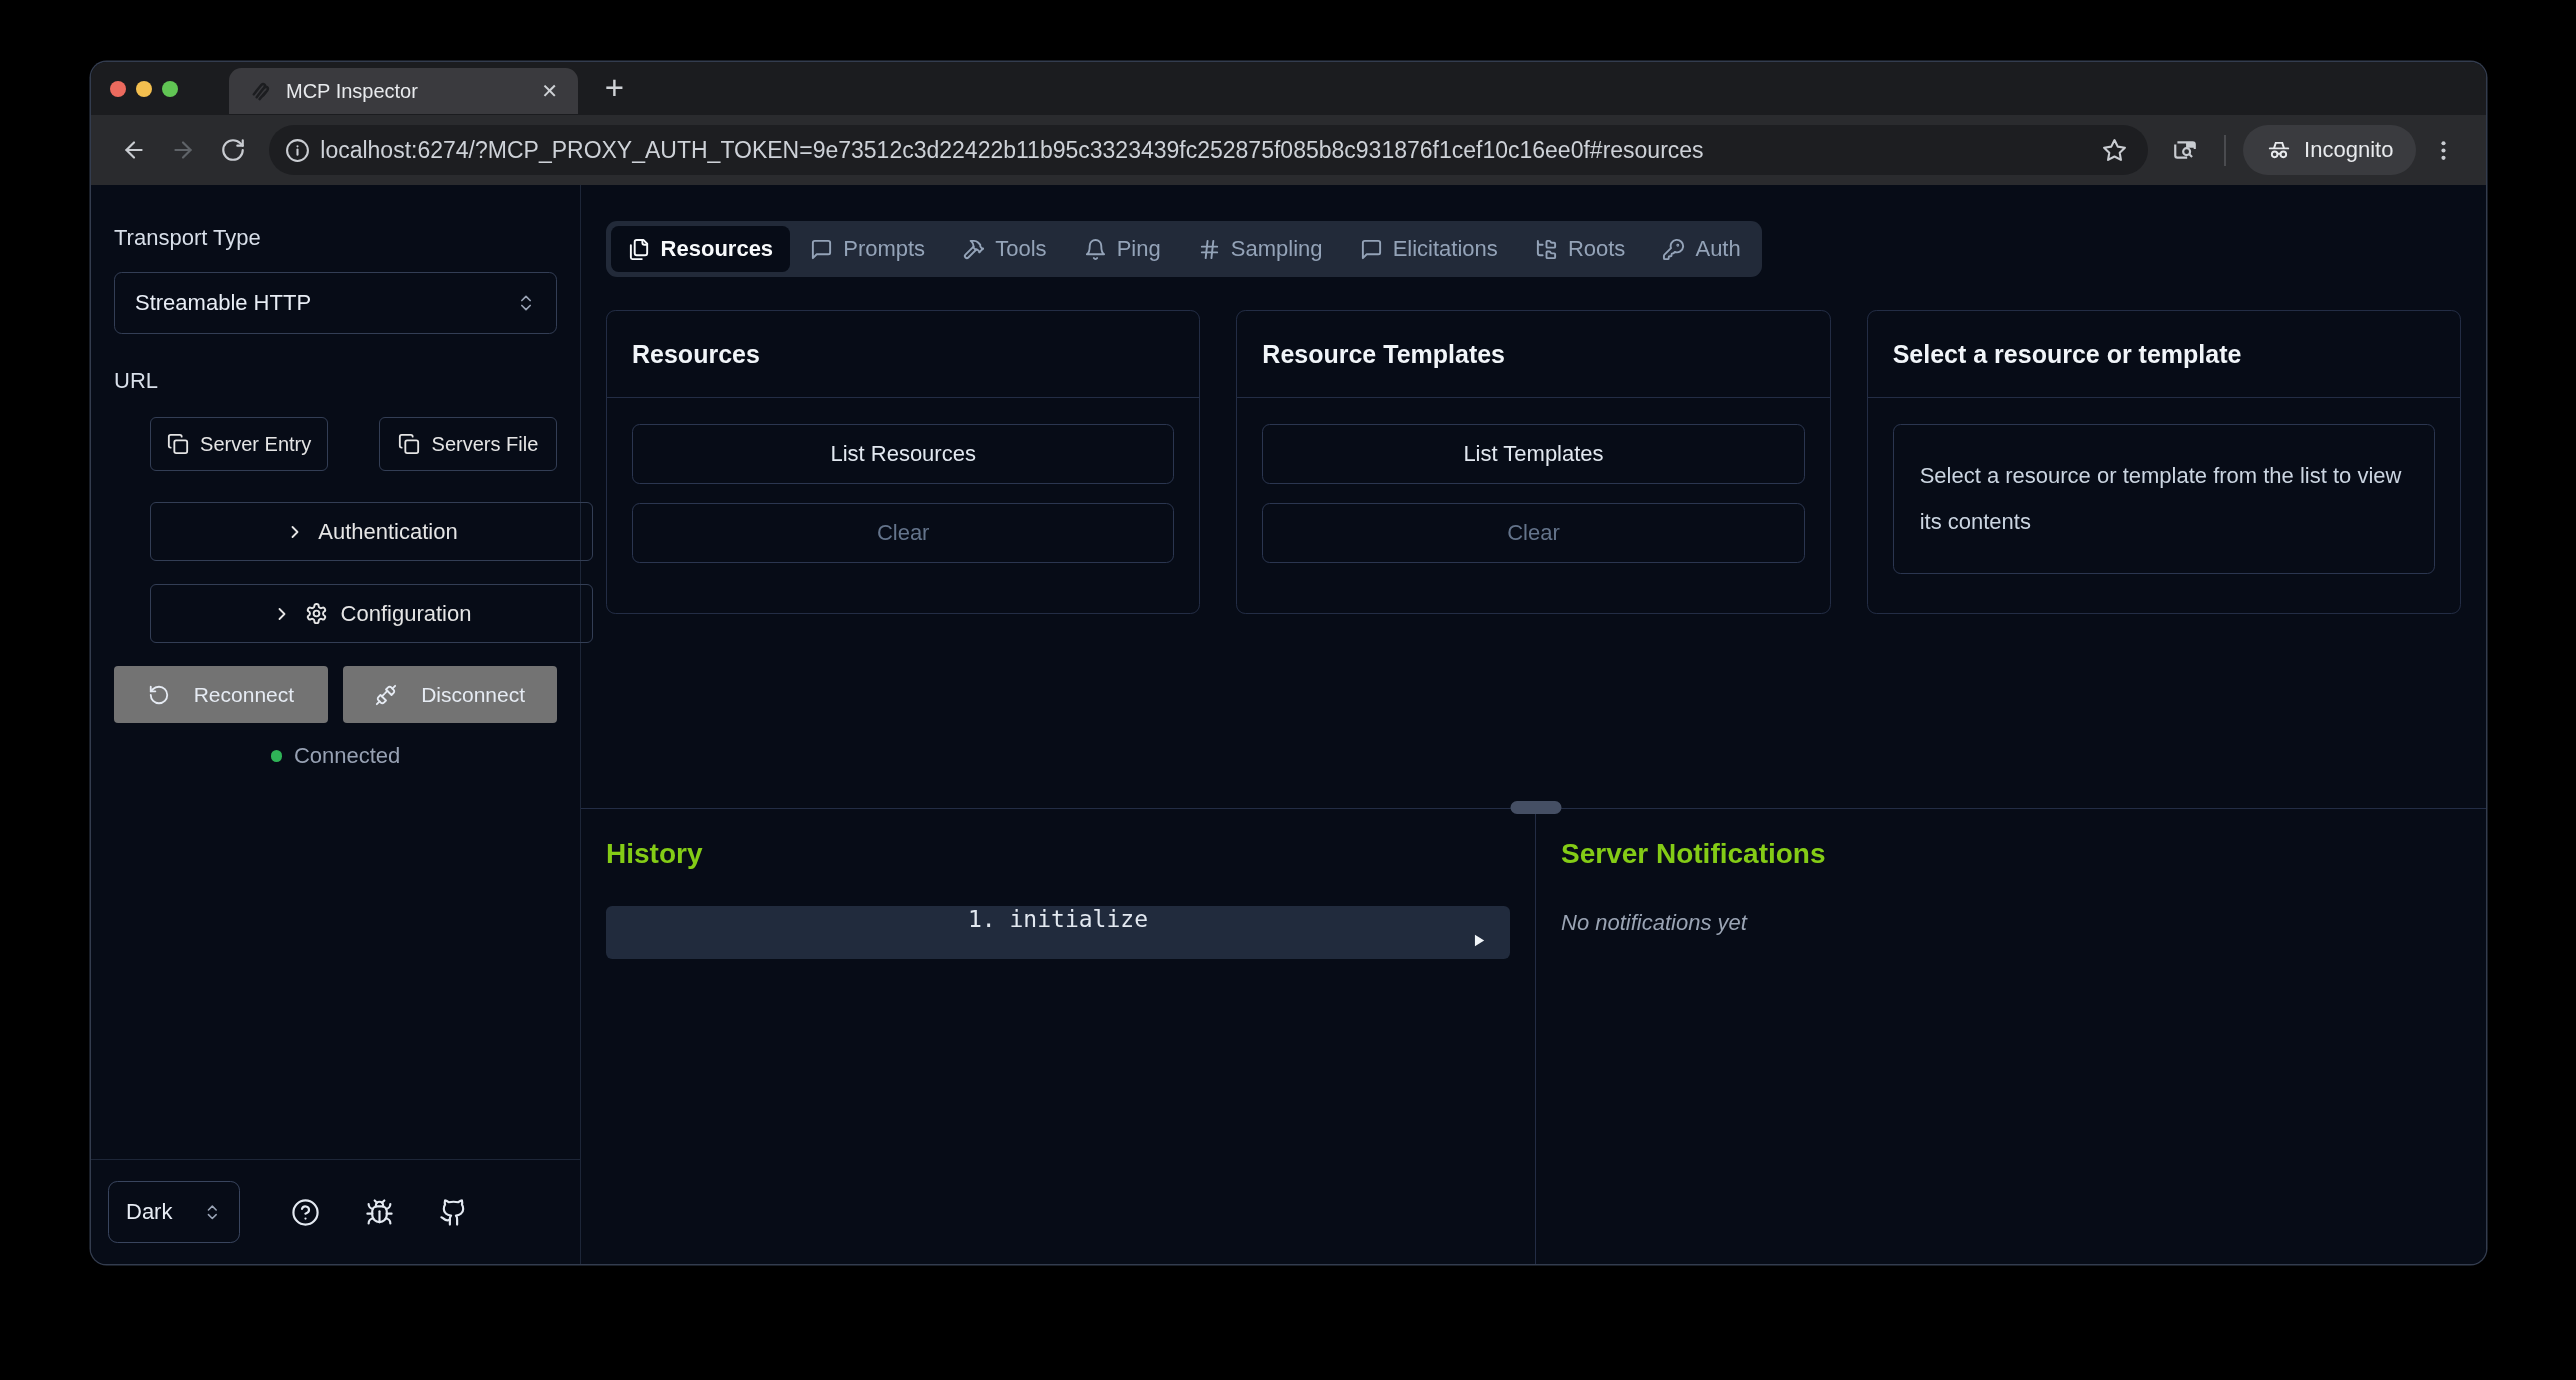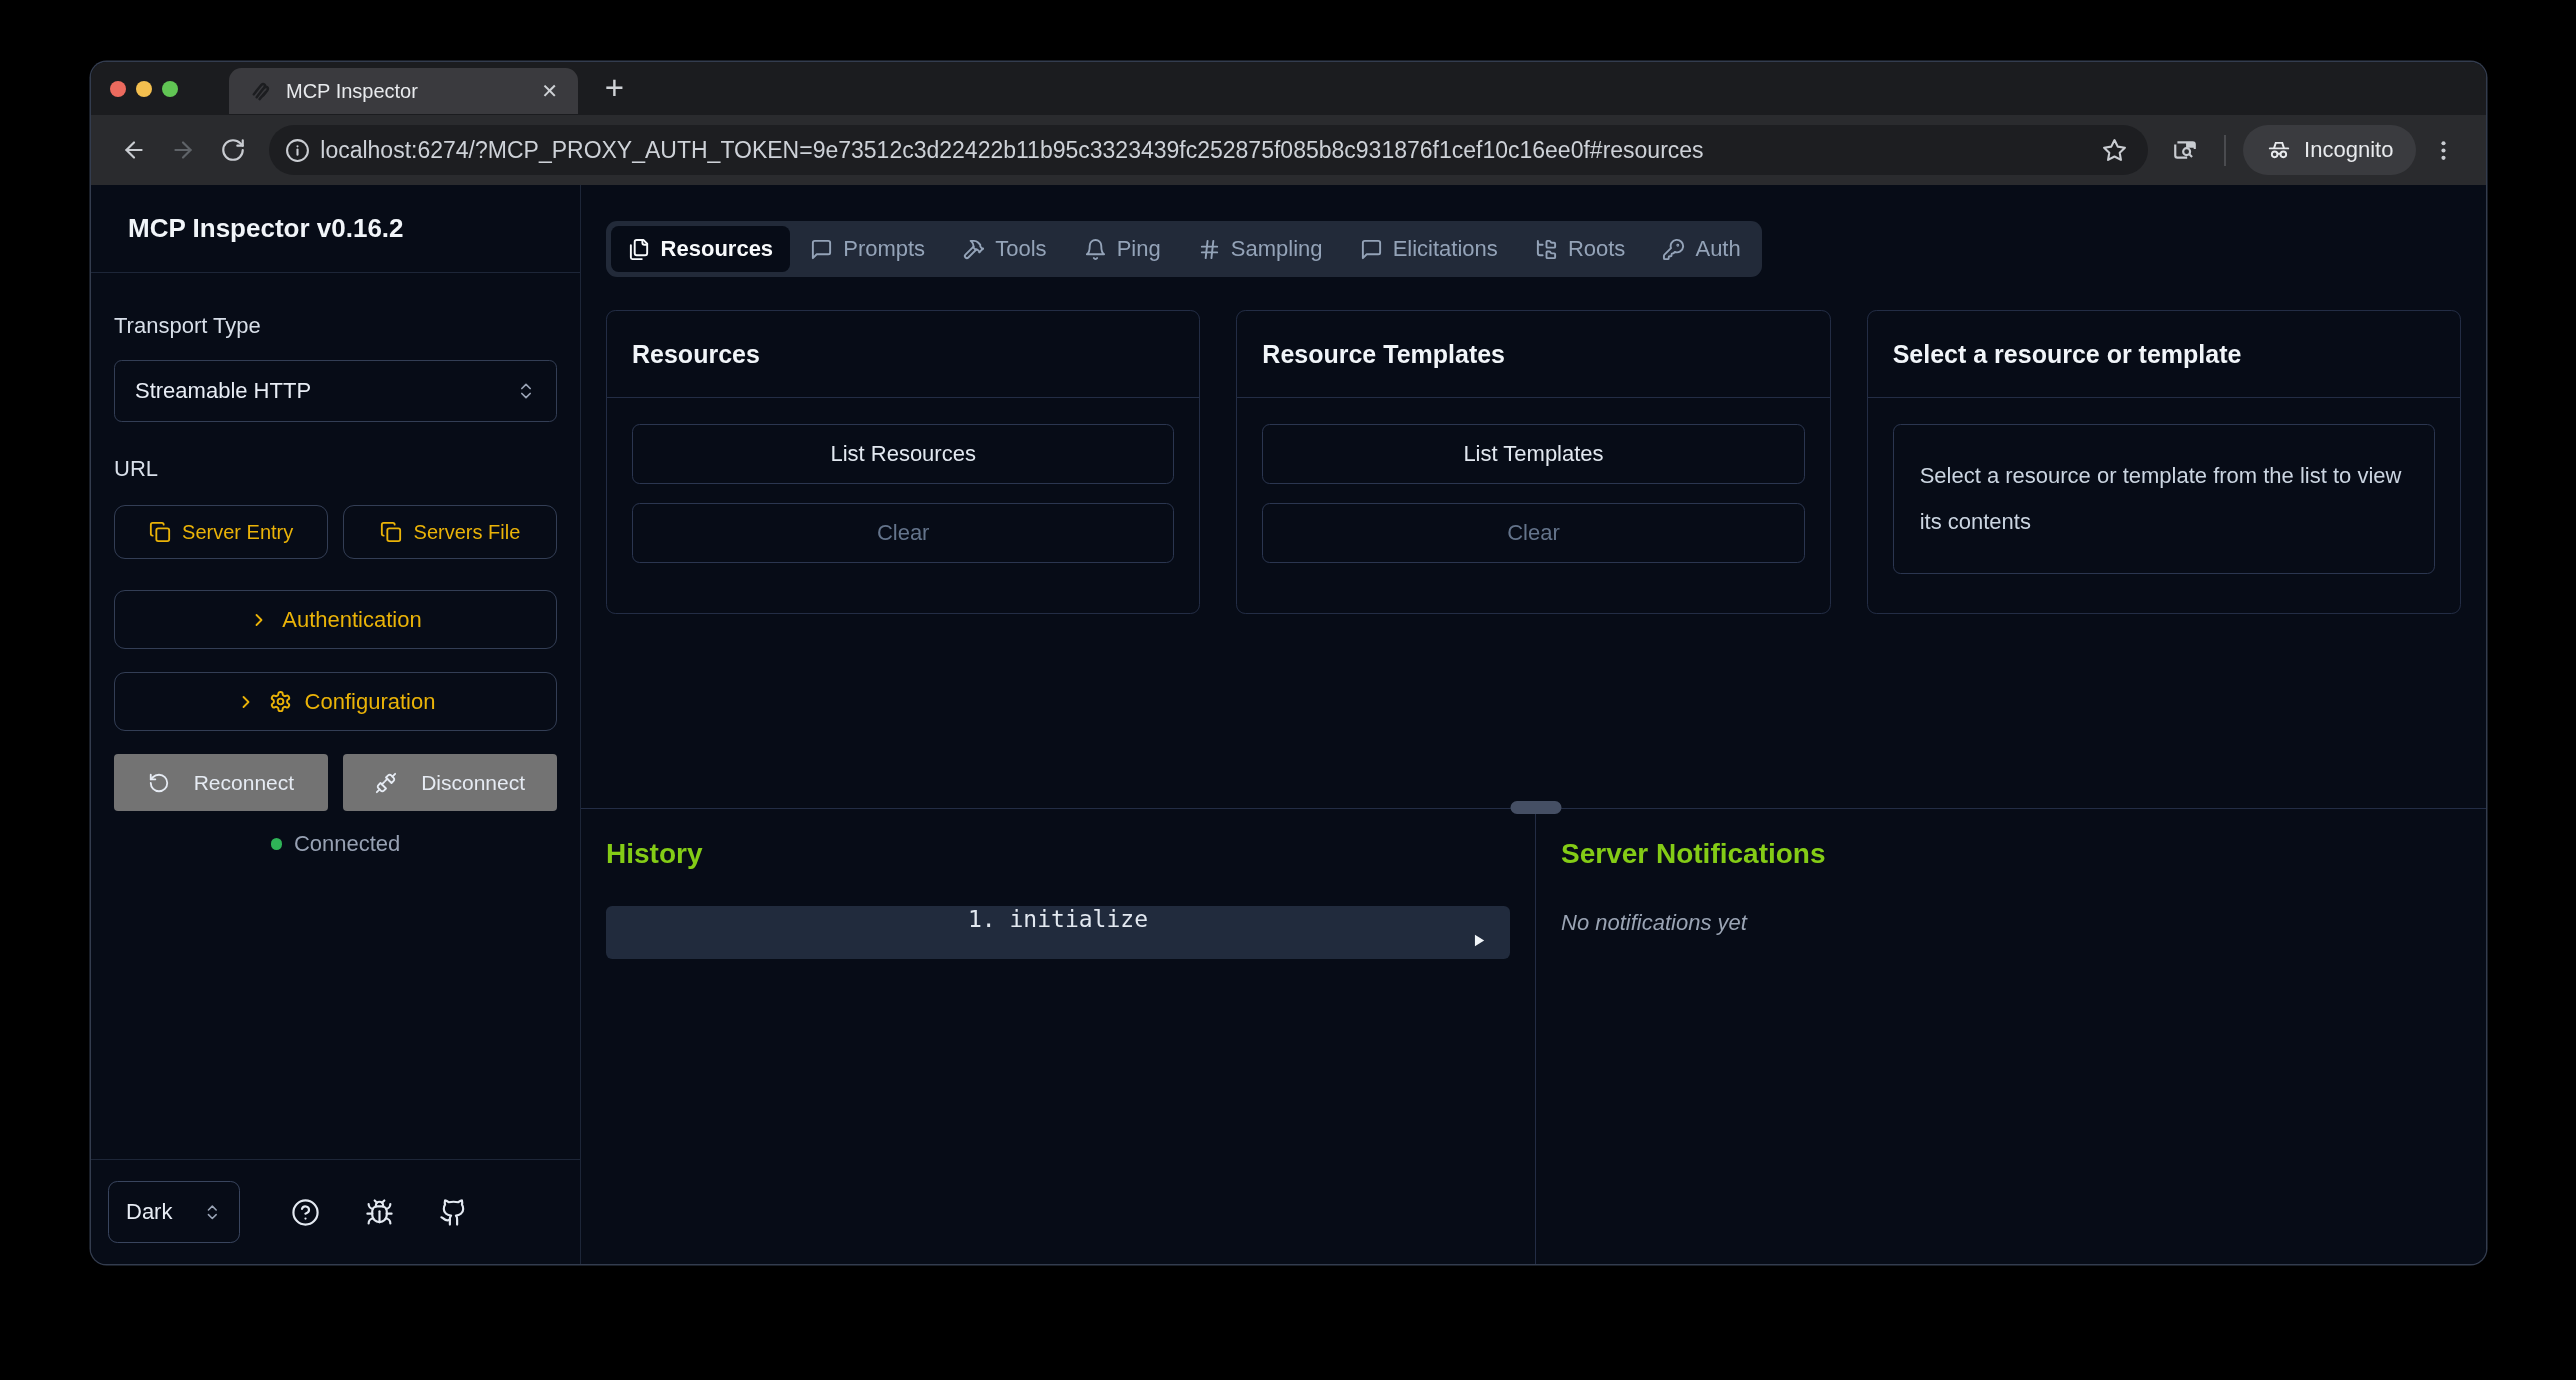--- a/index.html
+++ b/index.html
@@ -42,22 +42,22 @@
   .sb-header { height:88px; flex:none; border-bottom:1.5px solid #1d2638; display:flex;
                align-items:center; padding:0 37px; font-size:26px; font-weight:700; color:#f1f5f9; }
   .sb-body { flex:1; min-height:0; padding:40px 23px 0; }
   .sb-label { font-size:22px; color:#d8dfe9; margin-bottom:21px; }
   .field { height:62px; border:1.5px solid #333e55; border-radius:7.7px; display:flex;
            align-items:center; padding:0 20px; font-size:22px; color:#e8edf5; background:transparent; width:100%; }
   .field .chev { margin-left:auto; color:#9aa4b6; }
   input.field { height:59px; font-family:"DejaVu Sans Mono", monospace; outline:none; }
   .mt44 { margin-top:34px; }
   .btn-row { display:flex; gap:15.5px; margin-top:23px; }
-  .btn { border:1.5px solid #333e55; border-radius:11px; background:transparent; color:#eab308;
-         display:flex; align-items:center; justify-content:center; }
+  .btn { border:1.5px solid #333e55; border-radius:6px; background:transparent; color:#e5e5e5;
+         display:flex; align-items:center; justify-content:center;margin-left:36px; }
   .btn-sm { flex:1; height:54px; font-size:20px; gap:11.6px; }
   .btn-wide { width:100%; height:59px; font-size:22px; gap:13px; }
   .btn-fill { flex:1; height:57px; border:none; background:#737373; border-radius:4px;
               color:#e6ebf3; font-size:21px; display:flex; align-items:center; justify-content:center; gap:24px; }
   .status-row { margin-top:20px; display:flex; align-items:center; justify-content:center;
                 gap:11.6px; font-size:22px; color:#97a1b3; }
   .dot { width:11.6px; height:11.6px; border-radius:50%; }
   .sb-footer { flex:none; height:105px; border-top:1.5px solid #1d2638; display:flex;
                align-items:center; padding:0 17px; }
   .theme-sel { width:132px; height:62px; border:1.5px solid #39455e; border-radius:9.3px;
@@ -185,21 +185,20 @@
           <circle cx="12" cy="5" r="2"></circle>
           <circle cx="12" cy="12" r="2"></circle>
           <circle cx="12" cy="19" r="2"></circle>
         </svg>
     </div>
   </div>
 
   <div class="app">
 
     <div class="sidebar">
-      <div class="sb-header">MCP Inspector v0.16.2</div>
 
       <div class="sb-body">
         <div class="sb-label">Transport Type</div>
         <div class="field">
           <span>Streamable HTTP</span>
           <span class="chev">
             <svg width="20" height="20" viewBox="0 0 24 24" fill="none" stroke="currentColor" stroke-width="2" stroke-linecap="round" stroke-linejoin="round">
                 <path d="m7 15 5 5 5-5"></path>
                 <path d="m7 9 5-5 5 5"></path>
               </svg>

